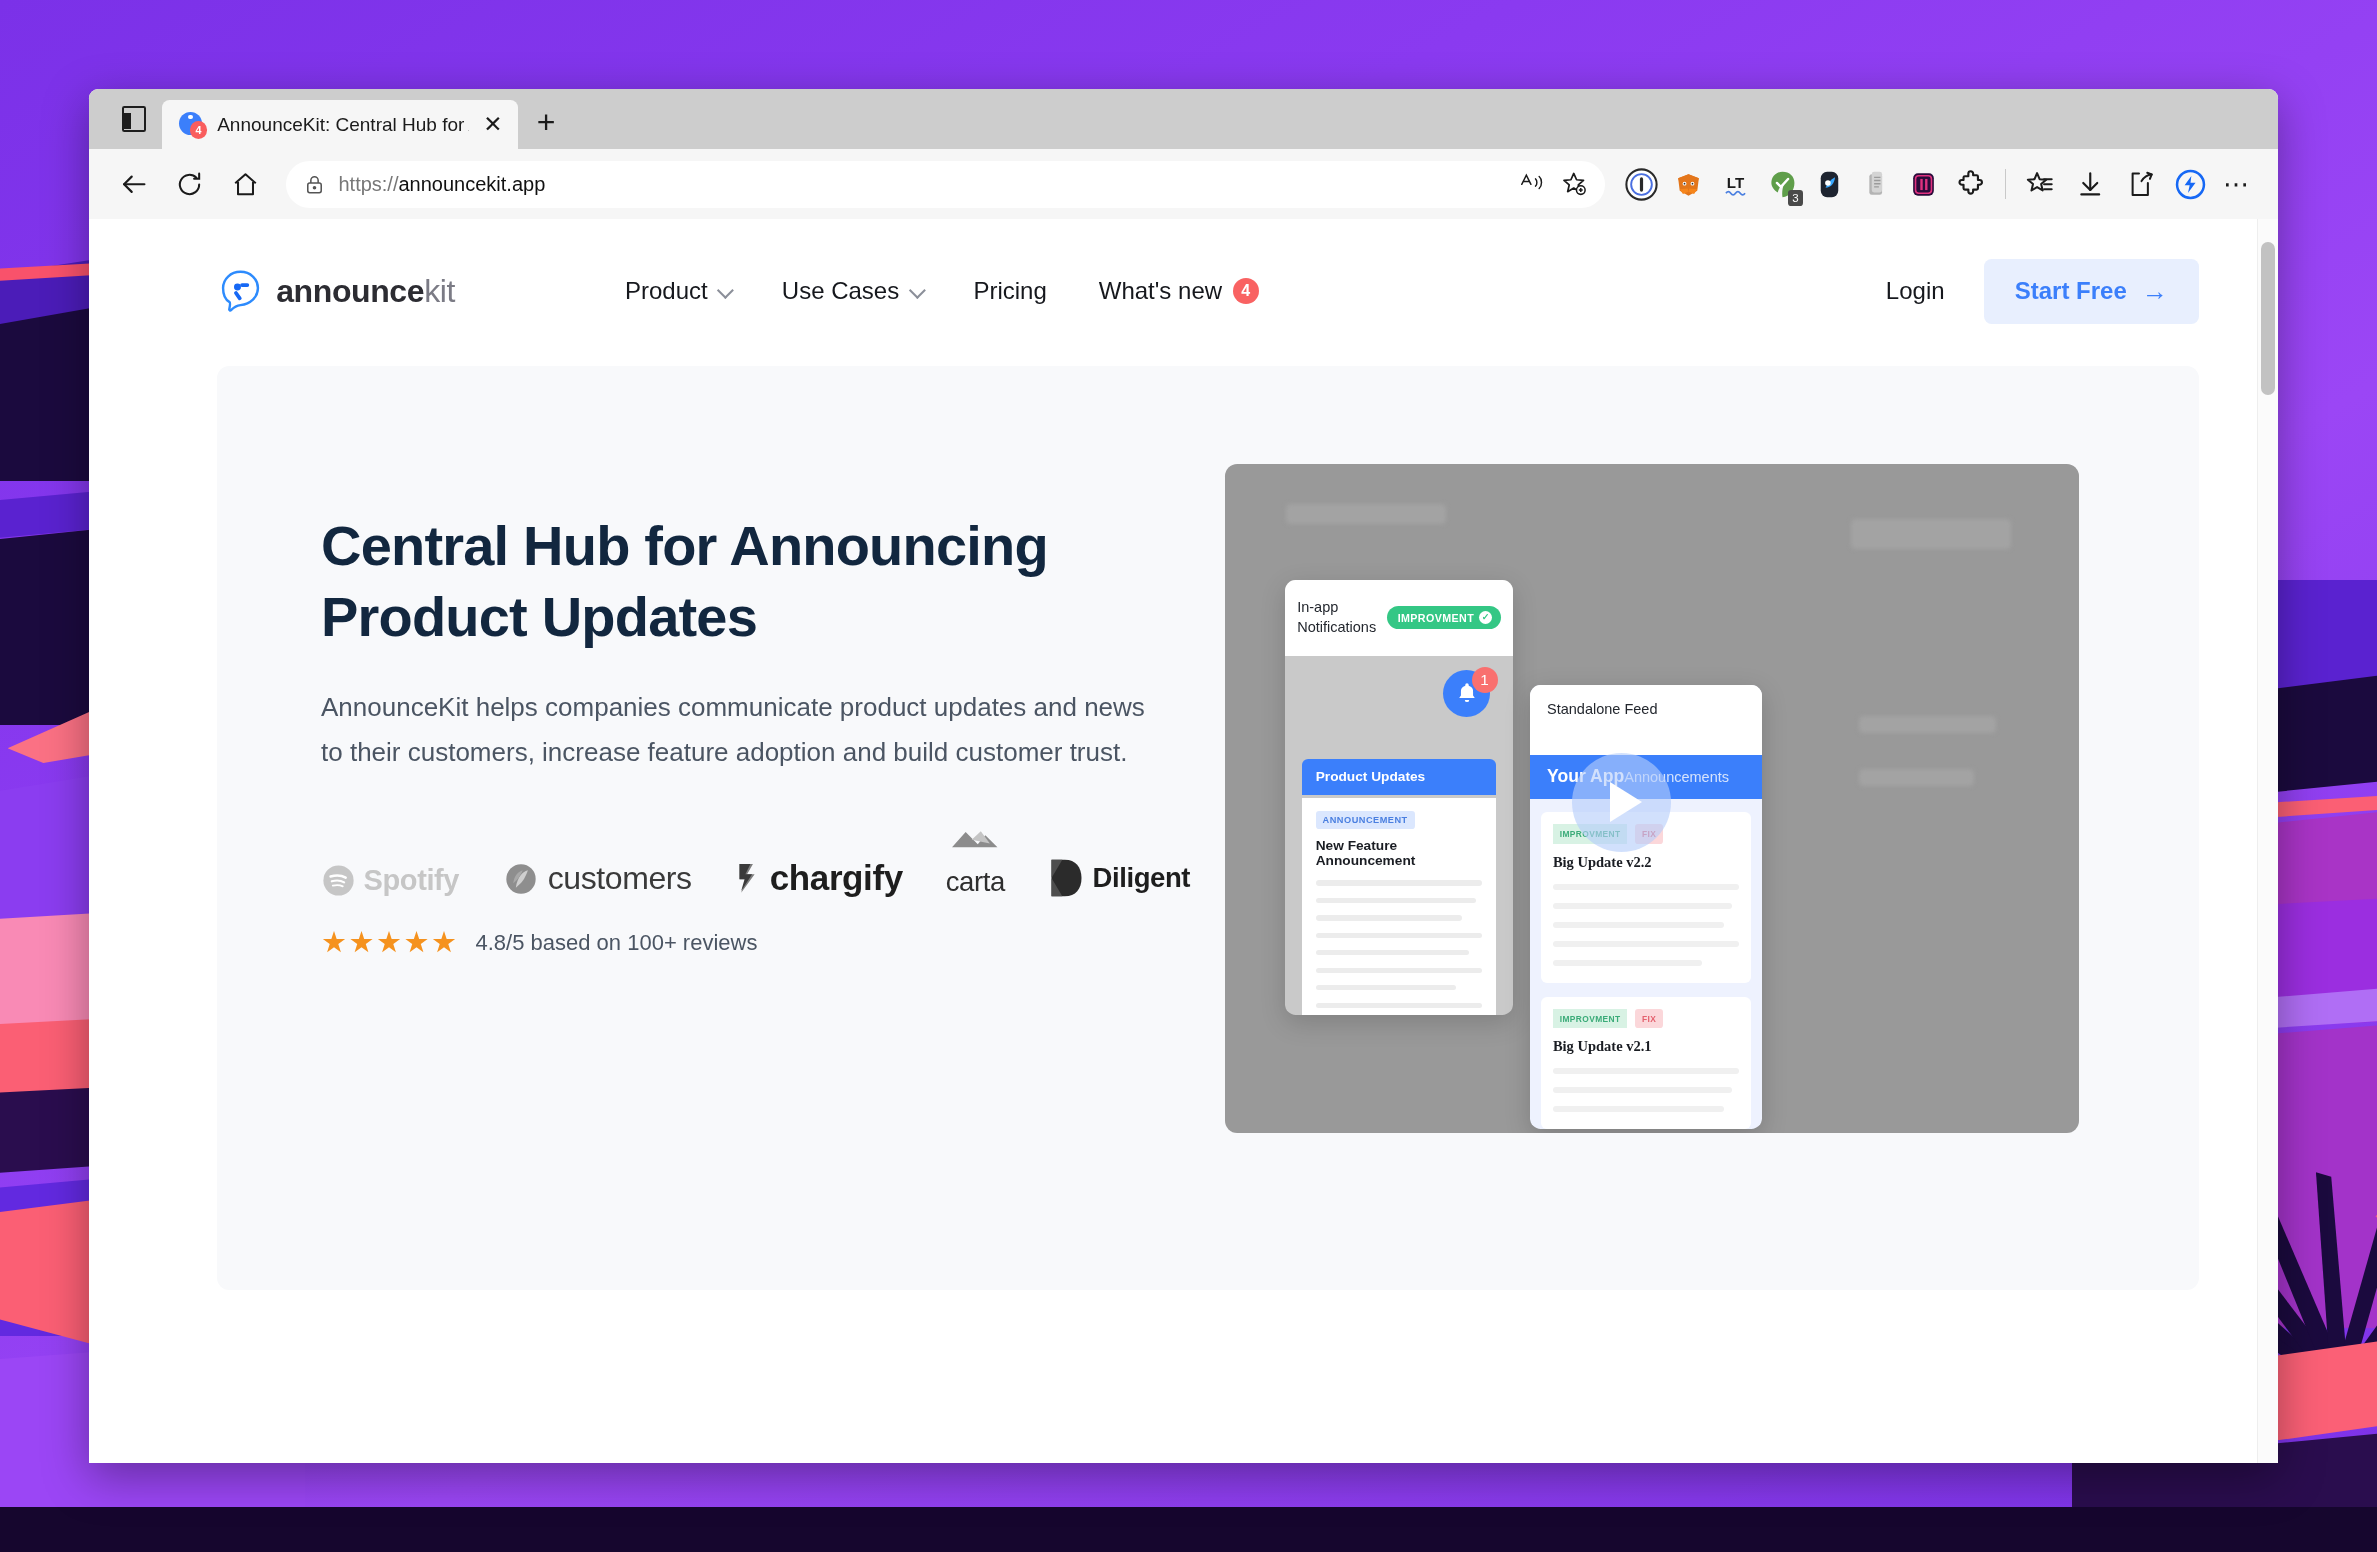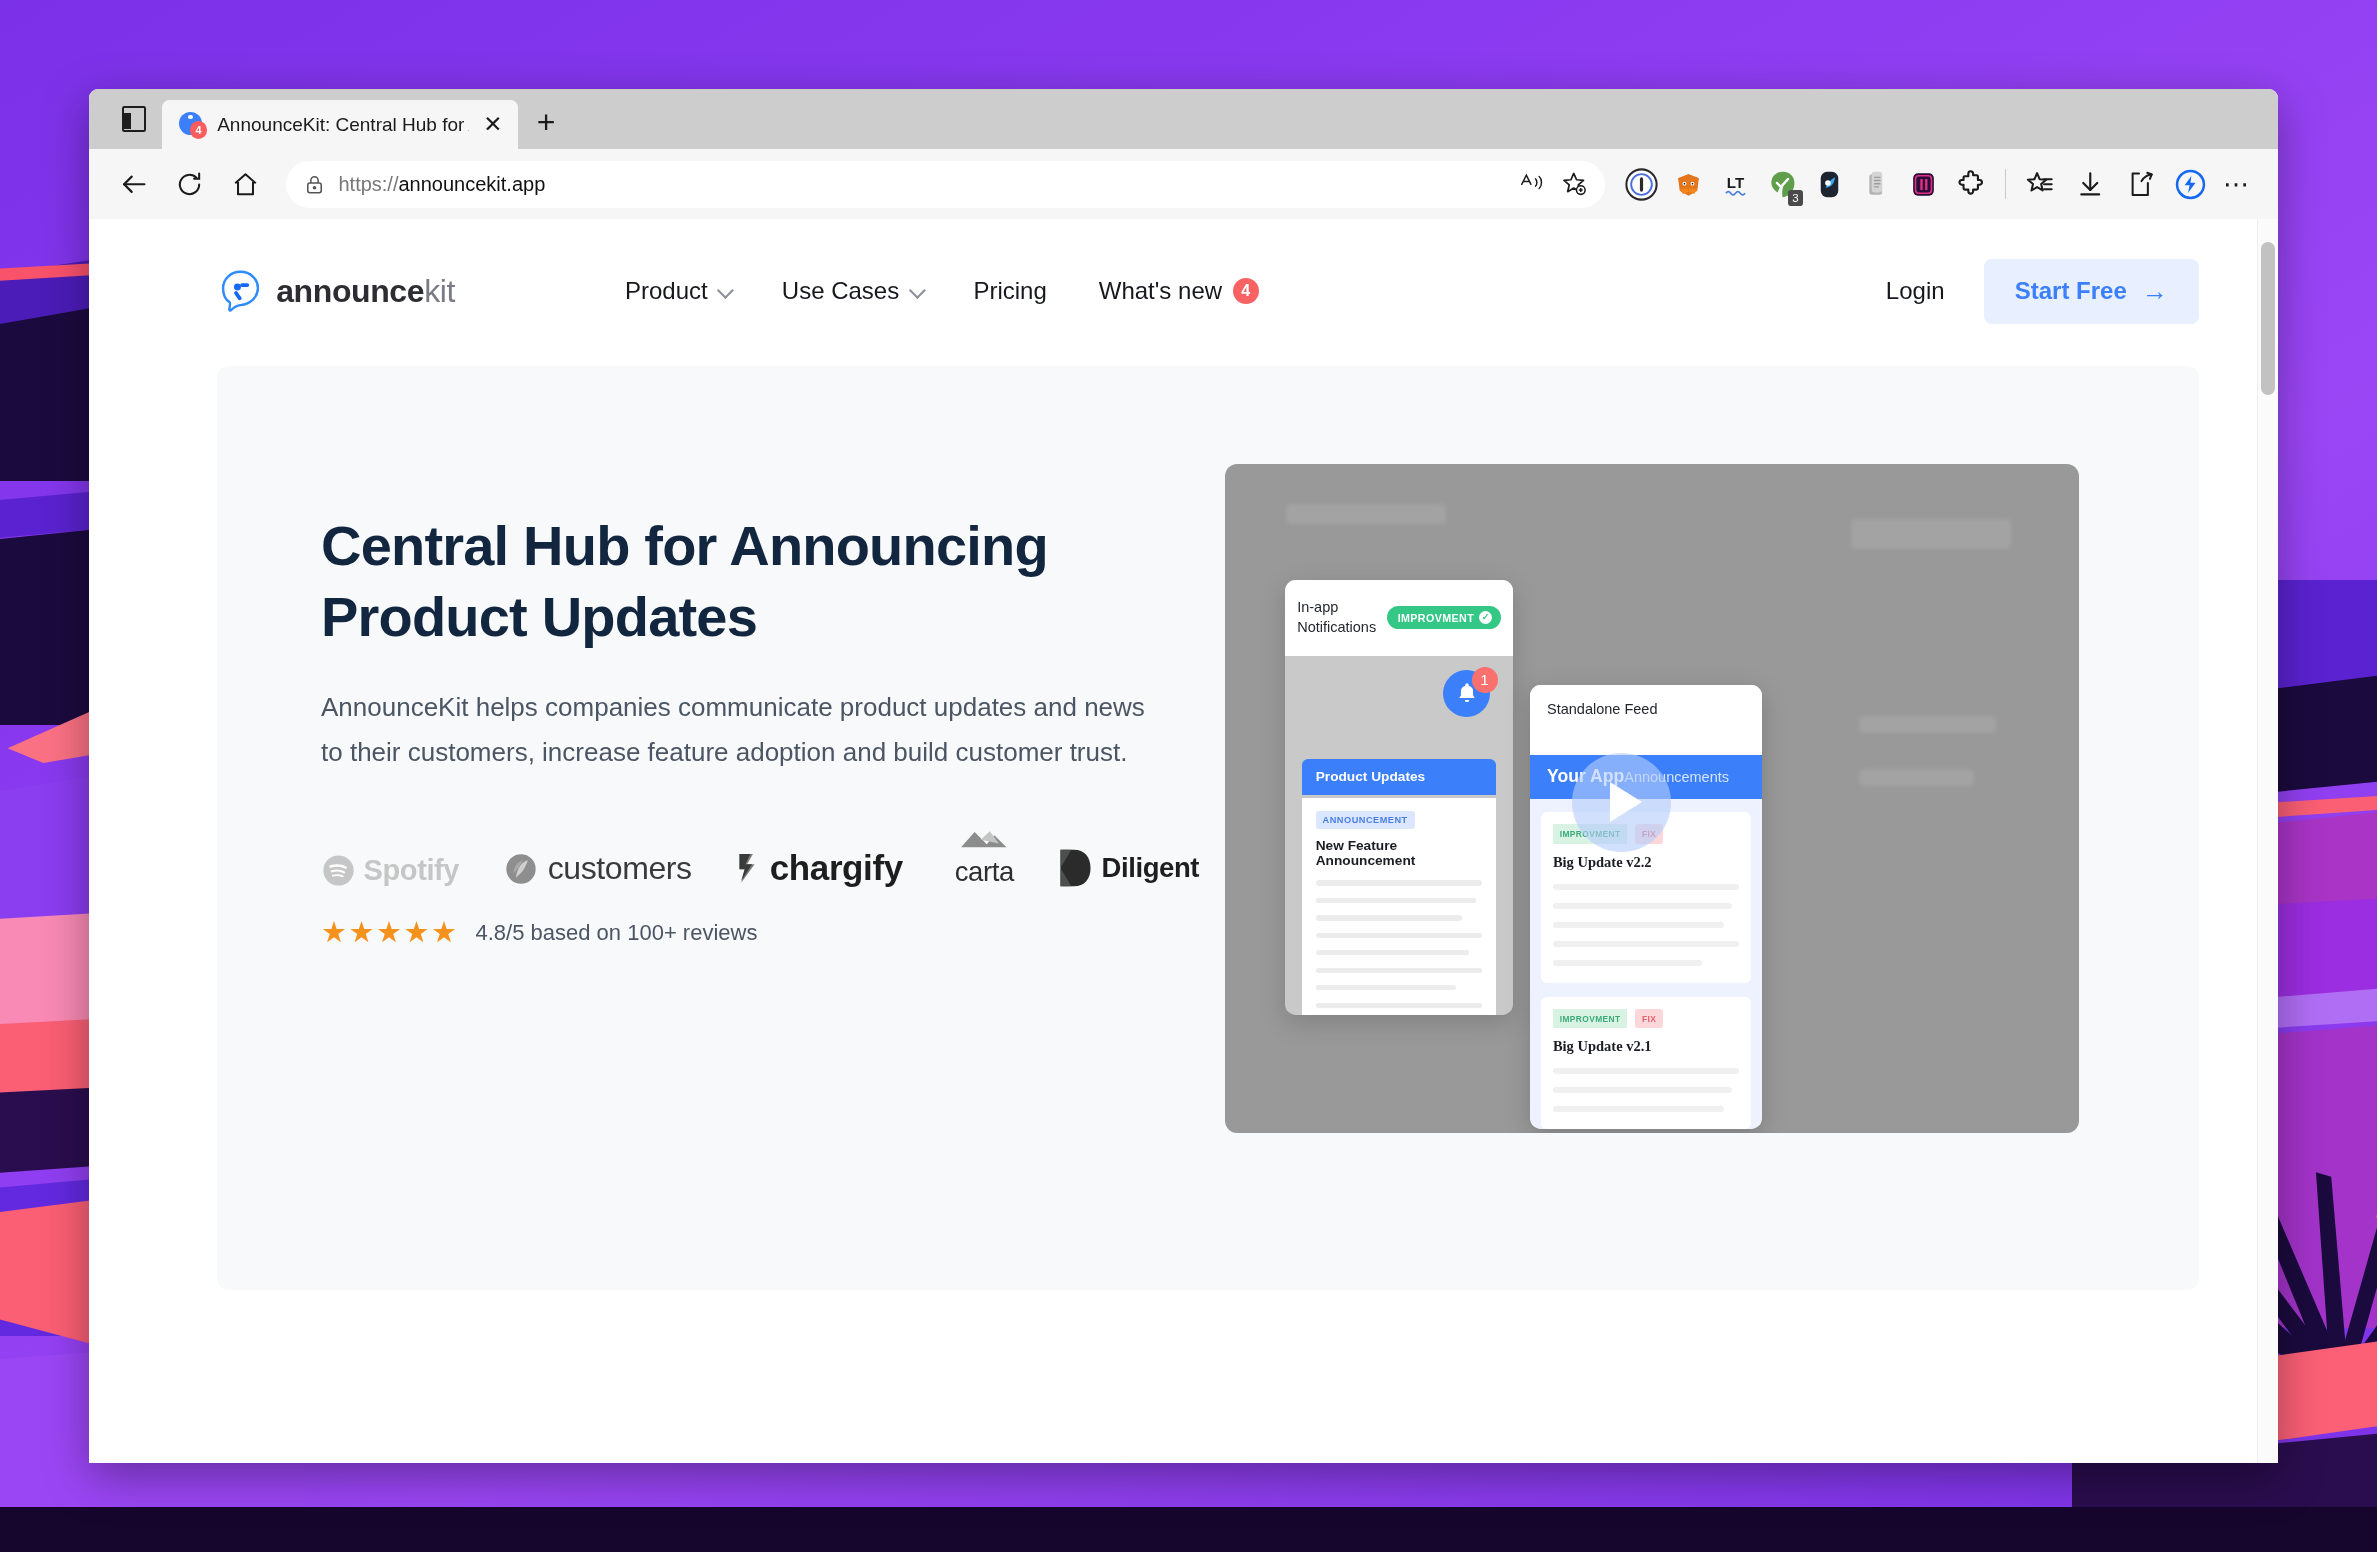--- a/index.html
+++ b/index.html
@@ -675,21 +675,21 @@
                   </svg>
                 <span class="lg-text" style="font-size:32px;color:#3a3a3a;font-weight:500;">customers</span>
               </div>
               <div class="lg">
                 <svg width="27.5" height="37" viewBox="0 0 30 44">
                   <path d="M4 6h16l-7 12h9L6 40l5-16H4Z" fill="#7e7e7e"></path>
                   <path d="M4 6h13l-6 12h8L6 38l4-14H4Z" fill="#3a3a3a"></path>
                   </svg>
                 <span class="lg-text" style="font-size:35px;color:#1e1e1e;">chargify</span>
               </div>
-              <div class="lg" style="flex-direction:column;gap:5px;align-items:center;margin-left:9px;">
+              <div class="lg" style="flex-direction:column;gap:15px;align-items:center;">
                 <svg width="53" height="21.4" viewBox="0 0 70 28">
                   <path d="M4 24 22 4l16 16 10-12 16 16Z" fill="#8c8c8c"></path>
                   <path d="M30 14 42 3l12 16Z" fill="#c4c4c4"></path>
                   </svg>
                 <span class="lg-text" style="font-size:27.5px;color:#2e2e2e;font-weight:400;">carta</span>
               </div>
               <div class="lg">
                 <svg width="37" height="40" viewBox="0 0 44 48">
                   <path d="M4 2h16c13 0 20 9 20 22s-7 22-20 22H4Z" fill="#2b2b2b"></path>
                   <path d="M4 2h13L4 24 17 46H4Z" fill="#4e4e4e"></path>

